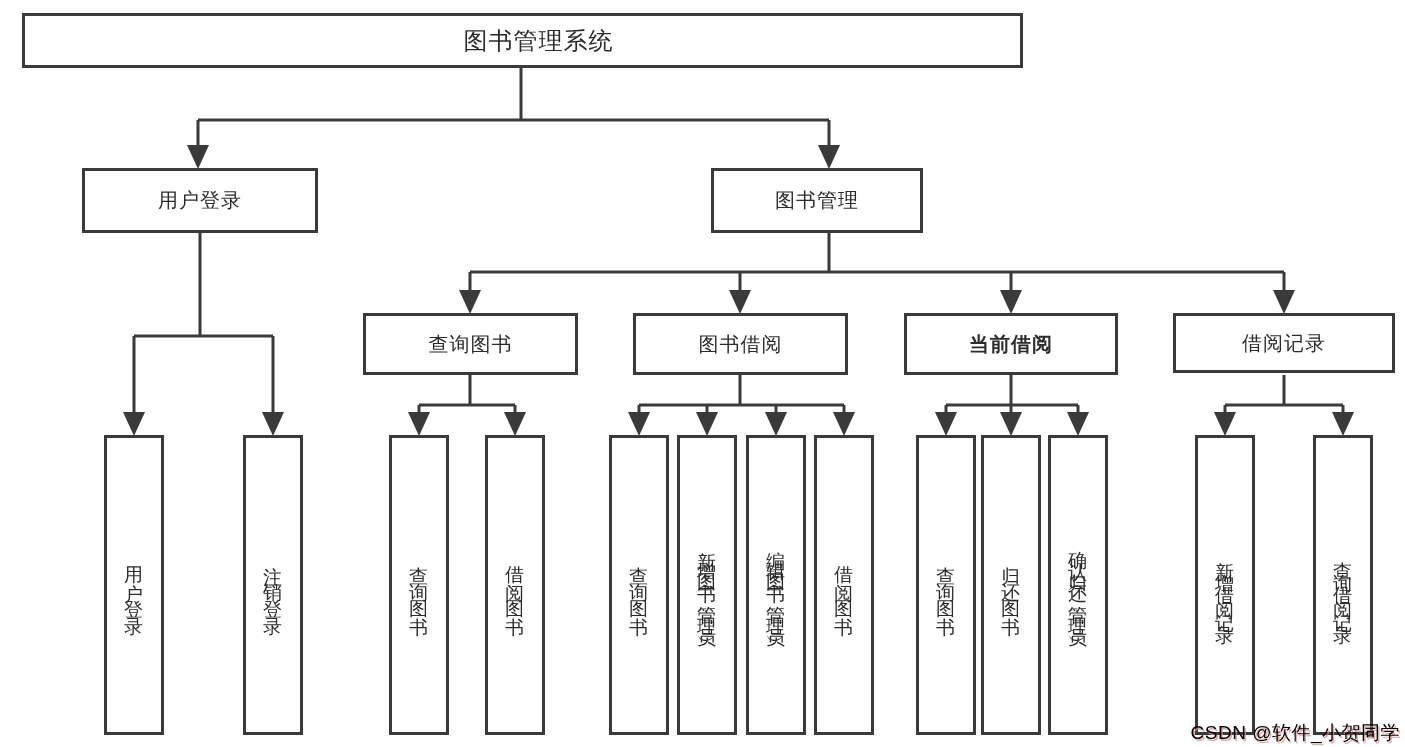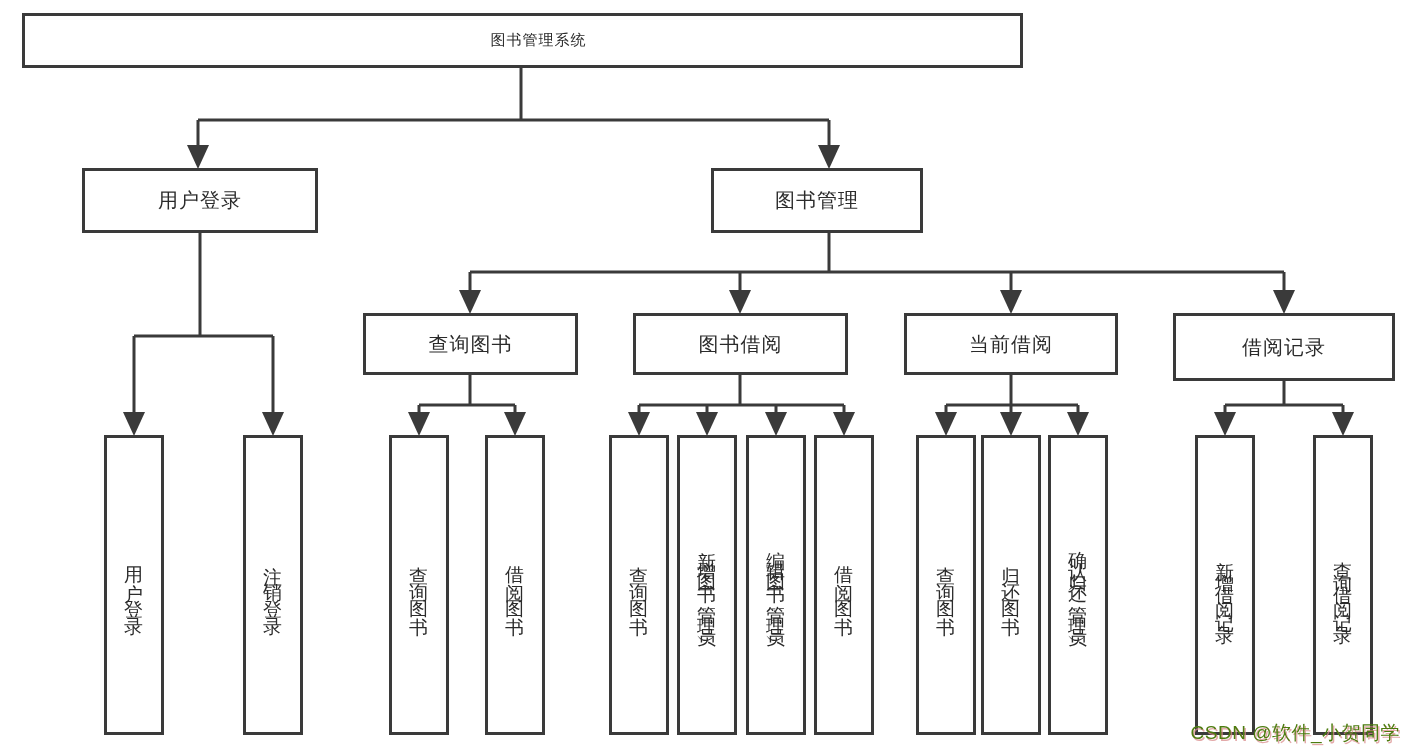--- a/index.html
+++ b/index.html
@@ -24,21 +24,21 @@
     border: 3px solid #3a3a3a;
     box-sizing: border-box;
     display: flex;
     align-items: center;
     justify-content: center;
     font-size: 20px;
     letter-spacing: 1px;
     color: #2b2b2b;
     white-space: nowrap;
   }
-  .node.root  { font-size: 15px; padding-left: 32px; }
+  .node.root  { font-size: 24px; padding-left: 32px; }
   .leaf {
     position: absolute;
     top: 435px;
     width: 60px;
     height: 300px;
     background: #ffffff;
     border: 3px solid #3a3a3a;
     box-sizing: border-box;
     display: flex;
     align-items: center;
@@ -53,21 +53,21 @@
     white-space: nowrap;
   }
   .sp4 { letter-spacing: 17px; }
   .sp6 { letter-spacing: 13px; }
   .sp9 { letter-spacing: 11px; }
   .watermark {
     position: absolute;
     right: 5px;
     bottom: 1px;
     font-size: 19px;
-    color: #4d7c0f;
+    color: #000000;
     letter-spacing: 0.5px;
     text-shadow: 1.5px 1.5px 0 rgba(217, 140, 140, 0.75);
     white-space: nowrap;
   }
 </style>
 </head>
 <body>
 
 <div class="canvas">
 
@@ -111,22 +111,22 @@
     </g>
   </svg>
 
   <div class="node root" style="left:22px; top:13px; width:1001px; height:55px;">图书管理系统</div>
 
   <div class="node" style="left:82px; top:168px; width:236px; height:65px;">用户登录</div>
   <div class="node" style="left:711px; top:168px; width:212px; height:65px;">图书管理</div>
 
   <div class="node" style="left:363px; top:313px; width:215px; height:62px;">查询图书</div>
   <div class="node" style="left:633px; top:313px; width:215px; height:62px;">图书借阅</div>
-  <div class="node" style="left:904px; top:313px; width:214px; height:62px;">当前借阅</div>
-  <div class="node" style="left:1173px; top:313px; width:222px; height:68px;">借阅记录</div>
+  <div class="node" style="left:904px; top:313px; width:214px; height:62px;font-weight:bold;">当前借阅</div>
+  <div class="node" style="left:1173px; top:313px; width:222px; height:60px;">借阅记录</div>
 
   <div class="leaf" style="left:104px;">
     <span class="vtext sp4">用户登录</span>
   </div>
   <div class="leaf" style="left:243px;">
     <span class="vtext sp4">注销登录</span>
   </div>
 
   <div class="leaf" style="left:389px;">
     <span class="vtext sp4">查询图书</span>

